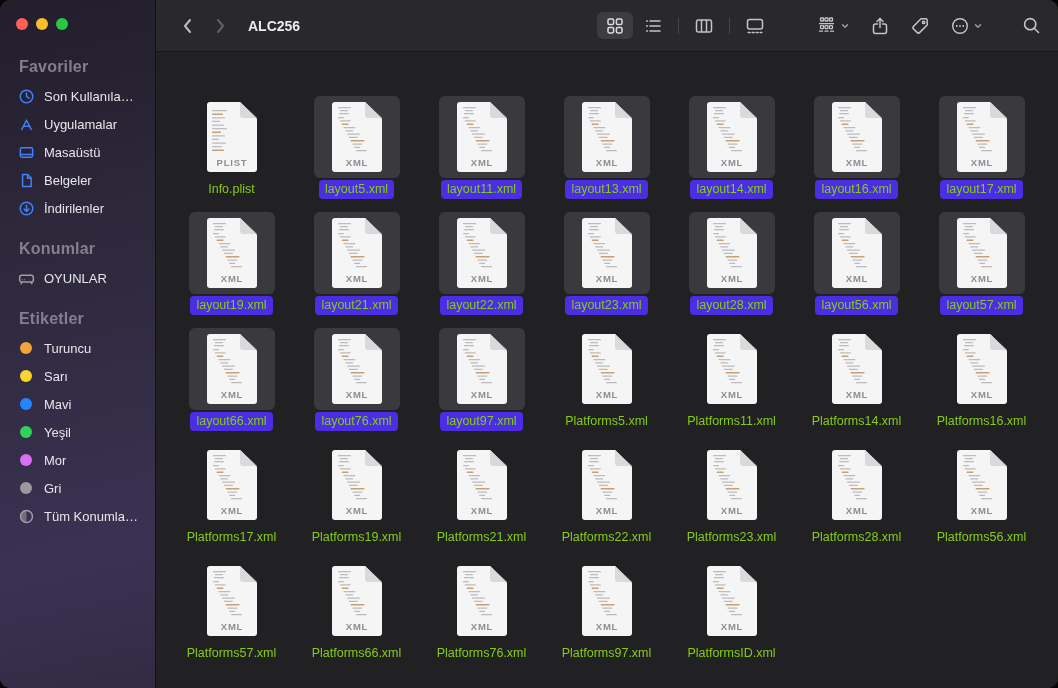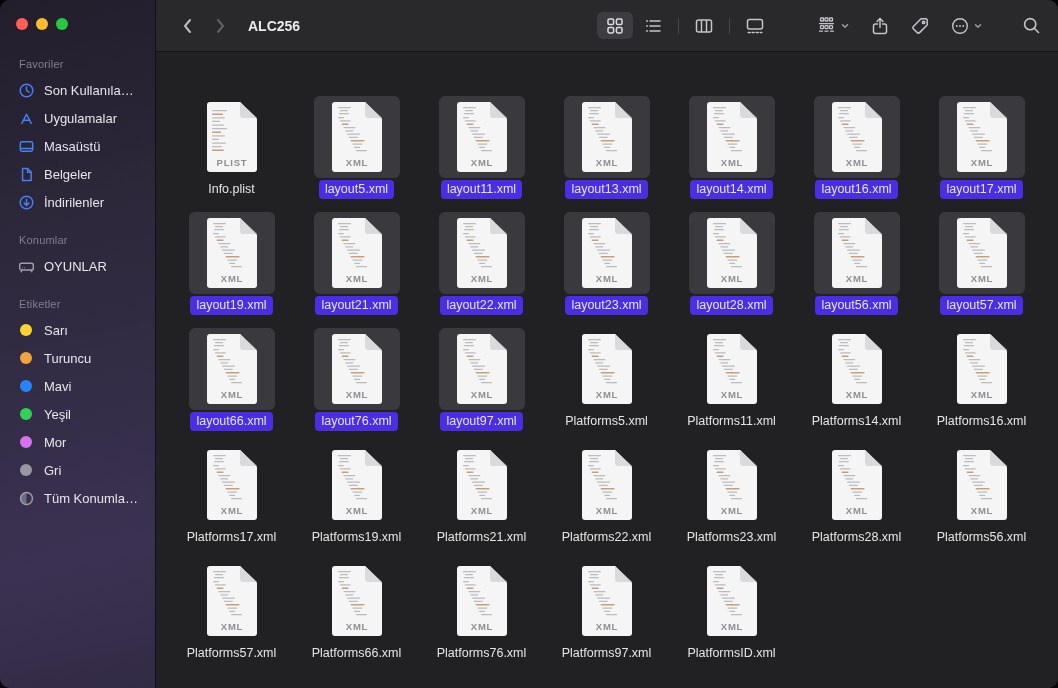--- a/index.html
+++ b/index.html
@@ -16,21 +16,21 @@
     display:flex;flex-direction:column;
   }
   .traffic-lights{display:flex;gap:8px;padding:18px 0 0 16px;}
   .tl{width:12px;height:12px;border-radius:50%;}
   .tl.red{background:#ff5f57;}
   .tl.yellow{background:#febc2e;}
   .tl.green{background:#28c840;}
   #sidebar-sections{padding:28px 9px 0 9px;}
   .section{margin-bottom:18px;}
   .section-header{
-    font-size:11px;font-weight:400;color:#837f8e;
+    font-size:16px;font-weight:700;color:#837f8e;
     padding:0 0 6px 10px;letter-spacing:.2px;
   }
   .side-item{
     display:flex;align-items:center;gap:9px;height:28px;
     padding:0 8px;border-radius:6px;cursor:default;
   }
   .side-icon{width:18px;height:18px;display:flex;align-items:center;justify-content:center;flex:none;}
   .side-item.fav .side-icon{color:var(--accent);}
   .side-item .side-icon{color:#9f9da7;}
   .side-label{
@@ -66,25 +66,25 @@
     display:grid;grid-template-columns:repeat(7,125px);grid-auto-rows:116px;
     align-content:start;
   }
   .file-cell{display:flex;flex-direction:column;align-items:center;width:125px;}
   .icon-wrap{
     width:86px;height:82px;border-radius:6px;
     display:flex;align-items:center;justify-content:center;
   }
   .icon-wrap.selected{background:var(--sel-icon-bg);}
   .file-label{
-    margin-top:2px;font-size:12.5px;color:#e5e5e5;line-height:16px;
+    margin-top:2px;font-size:12.5px;color:#84cc16;line-height:16px;
     padding:1px 6px 2px 6px;border-radius:4px;white-space:nowrap;max-width:122px;
     overflow:hidden;
   }
-  .file-label.selected{background:var(--sel);color:#e5e5e5;}
+  .file-label.selected{background:var(--sel);color:#84cc16;}
   svg{display:block;}
 </style>
 </head>
 <body>
 
 <div class="window">
 
   <aside class="sidebar">
     <div class="traffic-lights">
       <span class="tl red"></span>
@@ -150,29 +150,29 @@
                 <path d="M3.6 11.6 L3 13 M12.4 11.6 L13 13"></path>
               </svg>
             </span>
             <span class="side-label">OYUNLAR</span>
           </div>
         </div>
         <div class="section">
           <div class="section-header">Etiketler</div>
           <div class="side-item">
             <span class="side-icon">
+              <span class="dot" style="background: rgb(242, 163, 60);"></span>
+            </span>
+            <span class="side-label">Turuncu</span>
+          </div>
+          <div class="side-item">
+            <span class="side-icon">
               <span class="dot" style="background: rgb(253, 212, 46);"></span>
             </span>
             <span class="side-label">Sarı</span>
-          </div>
-          <div class="side-item">
-            <span class="side-icon">
-              <span class="dot" style="background: rgb(242, 163, 60);"></span>
-            </span>
-            <span class="side-label">Turuncu</span>
           </div>
           <div class="side-item">
             <span class="side-icon">
               <span class="dot" style="background: rgb(35, 133, 255);"></span>
             </span>
             <span class="side-label">Mavi</span>
           </div>
           <div class="side-item">
             <span class="side-icon">
               <span class="dot" style="background: rgb(49, 209, 88);"></span>

